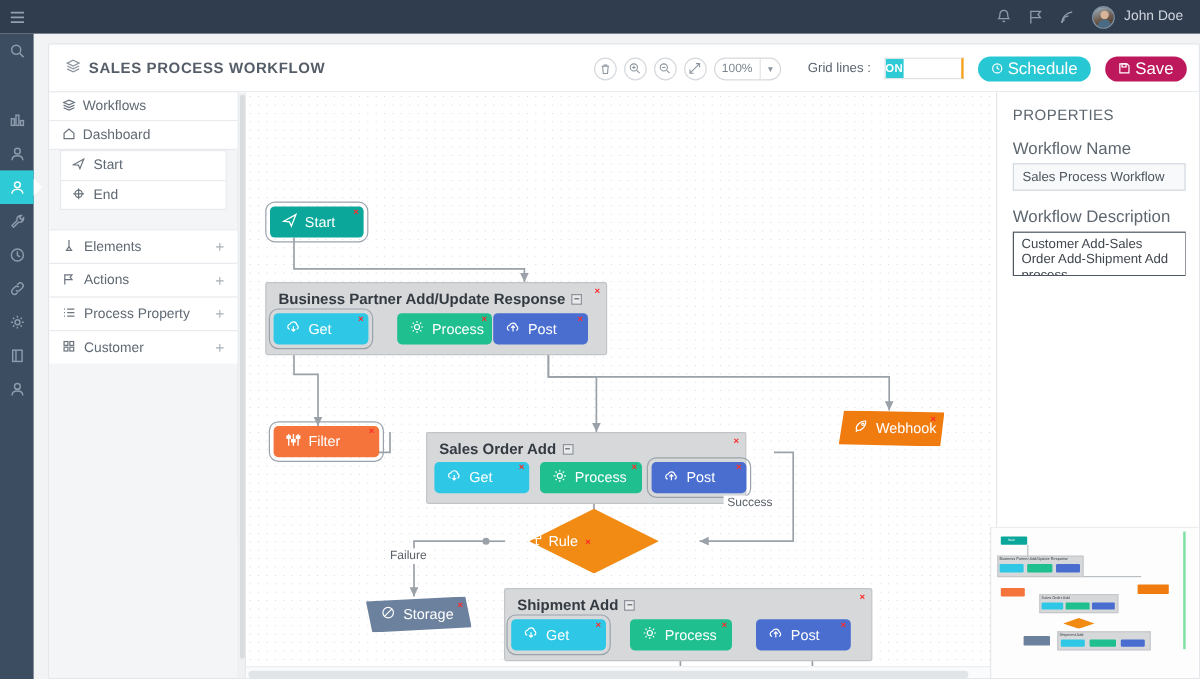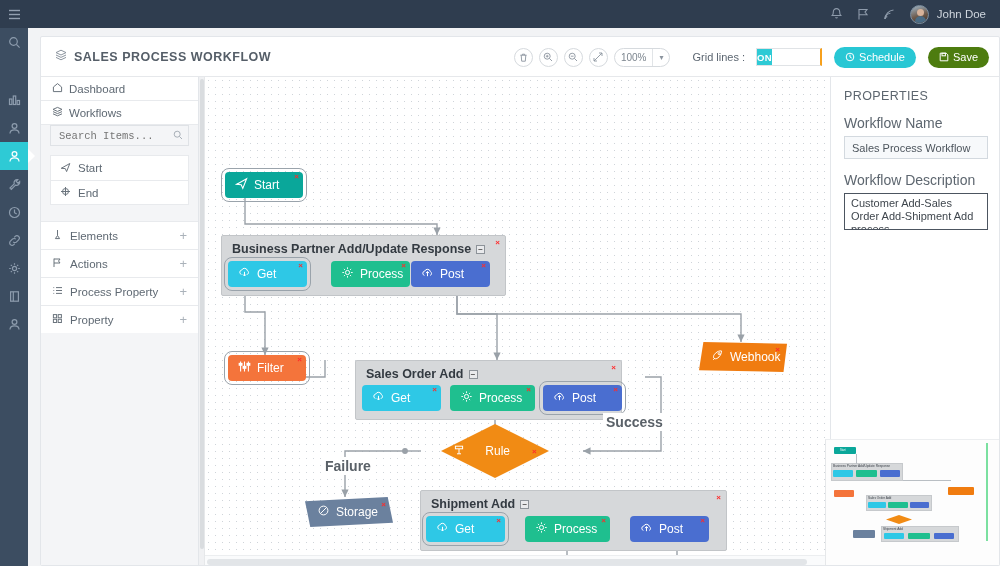--- a/index.html
+++ b/index.html
@@ -93,26 +93,26 @@
   .grid-toggle{
     display:flex; height:18px; width:66px; border:1px solid #e0e3e6;
     border-right:2px solid #f7a01c; overflow:hidden; margin-left:5px;gap:39px;
   }
   .grid-toggle .on{
     background:#2ecad5;color:#fff;font-size:9.5px;font-weight:bold;
     display:flex;align-items:center;justify-content:center;width:33px;letter-spacing:.4px;
   }
   .grid-toggle .off{background:#fff;width:31px;}
   .btn{
-    height:21px; border-radius:11px; color:#fff; font-size:11px;
+    height:21px; border-radius:11px; color:#fff; font-size:14px;
     display:flex;align-items:center;gap:4px; padding:0 11px; margin-left:6px;
     border:none;
   }
   .btn-schedule{background:#28c7d4;}
-  .btn-save{background:#4d7c0f;}
+  .btn-save{background:#be185d;}
 
   
   #body{position:absolute; left:0; top:40px; width:960px; height:490px; display:flex;}
 
   
   #items{
     width:158px; height:490px; background:#f4f5f7;
     border-right:1px solid #e3e6ea; position:relative; overflow:hidden;
   }
   .nav-row{
@@ -200,27 +200,27 @@
   }
   .collapse{
     width:9px;height:9px;border:1px solid #8d9399;background:#e9eaec;
     display:flex;align-items:center;justify-content:center;font-size:8px;color:#555;line-height:7px;
   }
   .group .gx{position:absolute; right:5px; top:2px; color:#ff2b2b; font-size:8px; font-weight:bold;}
 
   .rule{
     position:absolute; width:108px; height:54px; background:#f18b14;
     clip-path:polygon(50% 0,100% 50%,50% 100%,0 50%);
-    display:flex; align-items:center; justify-content:center; gap:20px;
+    display:flex; align-items:center; justify-content:flex-start; gap:4px;
     color:#fff; font-size:12px;
   }
   .rule .x{color:#ff2b2b;font-size:8px;font-weight:bold;margin-left:2px;}
 
   .edge-label{
-    position:absolute; background:#fff; font-size:14px; color:#5a6168; padding:1px 3px;font-weight:bold;
+    position:absolute; background:#fff; font-size:10px; color:#5a6168; padding:1px 3px;
   }
 
   svg.wires{position:absolute; left:0; top:0; width:100%; height:100%; pointer-events:none;}
 
   
   #props{
     width:171px; height:490px; background:#fff; border-left:1px solid #e3e6ea;
     padding:12px 13px 0; position:relative;
   }
   #props h3{font-size:12.5px; font-weight:normal; color:#5d666f; letter-spacing:.4px; margin-bottom:12px;}
@@ -412,46 +412,37 @@
       </button>
     </div>
   </div>
 
   <div id="body">
 
     <div id="items">
       <div class="nav-row">
         <span>
           <svg width="11" height="11" viewBox="0 0 11 11" fill="none" stroke="#6b747d" stroke-width="1">
-              <path d="M1.4 5L5.5 1.6 9.6 5v4.6H1.4z"></path>
-            </svg>
-        </span>
-        <span>Dashboard</span>
-      </div>
-      <div class="nav-row">
-        <span>
-          <svg width="11" height="11" viewBox="0 0 11 11" fill="none" stroke="#6b747d" stroke-width="1">
               <path d="M5.5 1.4L10 3.4 5.5 5.4 1 3.4z"></path>
               <path d="M1 5.6l4.5 2 4.5-2"></path>
               <path d="M1 7.8l4.5 2 4.5-2"></path>
             </svg>
         </span>
         <span>Workflows</span>
       </div>
-
-
-      <div class="search-wrap">
-        <input id="search-input" placeholder="Search Items..." style="">
-        <span class="si">
-          <svg width="10" height="10" viewBox="0 0 10 10" fill="none" stroke="#a8b0b8" stroke-width="1">
-              <circle cx="4.2" cy="4.2" r="3"></circle>
-              <line x1="6.4" y1="6.4" x2="9" y2="9"></line>
+      <div class="nav-row">
+        <span>
+          <svg width="11" height="11" viewBox="0 0 11 11" fill="none" stroke="#6b747d" stroke-width="1">
+              <path d="M1.4 5L5.5 1.6 9.6 5v4.6H1.4z"></path>
             </svg>
         </span>
-      </div>
+        <span>Dashboard</span>
+      </div>
+
+
 
       <div class="item-row">
         <span>
           <svg width="11" height="11" viewBox="0 0 11 11" fill="none" stroke="#6b747d" stroke-width="1">
               <path d="M1.2 6.3L9.8 1.5 6.6 9.6 5.3 6.6z"></path>
             </svg>
         </span>
         <span>Start</span>
       </div>
       <div class="item-row last">
@@ -496,21 +487,21 @@
       </div>
       <div class="sect-row">
         <span>
           <svg width="11" height="11" viewBox="0 0 11 11" fill="none" stroke="#6b747d" stroke-width="1">
               <rect x="1.4" y="1.6" width="3.2" height="3.2"></rect>
               <rect x="6.2" y="1.6" width="3.2" height="3.2"></rect>
               <rect x="1.4" y="6.3" width="3.2" height="3.2"></rect>
               <rect x="6.2" y="6.3" width="3.2" height="3.2"></rect>
             </svg>
         </span>
-        <span>Property</span>
+        <span>Customer</span>
         <span class="plus">+</span>
       </div>
 
       <div class="items-fill"></div>
     </div>
 
     <div id="canvas-wrap">
       <div id="vscroll">
           <div class="thumb"></div>
         </div>
@@ -599,21 +590,21 @@
           <span>
             <svg width="13" height="13" viewBox="0 0 13 13" fill="none" stroke="#fff" stroke-width="1">
                 <path d="M3.4 9.4a2.2 2.2 0 0 1 .3-4.3 3 3 0 0 1 5.7.6 2 2 0 0 1-.2 3.7"></path>
                 <path d="M6.5 10.2V5.6M4.9 7.2l1.6-1.6 1.6 1.6"></path>
               </svg>
           </span>
           <span>Post</span>
           <span class="x">×</span>
         </div>
 
-        <div class="node n-filter sel" style="left:23px; top:278px; width:78px;">
+        <div class="node n-filter sel" style="left:23px; top:278px; width:88px;">
           <span>
             <svg width="13" height="13" viewBox="0 0 13 13" fill="none" stroke="#fff" stroke-width="1.1">
                 <path d="M2.6 1.6v9.8M6.5 1.6v9.8M10.4 1.6v9.8"></path>
                 <rect x="1.2" y="3.4" width="2.8" height="1.8" fill="#fff"></rect>
                 <rect x="5.1" y="6.4" width="2.8" height="1.8" fill="#fff"></rect>
                 <rect x="9" y="3.4" width="2.8" height="1.8" fill="#fff"></rect>
               </svg>
           </span>
           <span>Filter</span>
           <span class="x">×</span>

